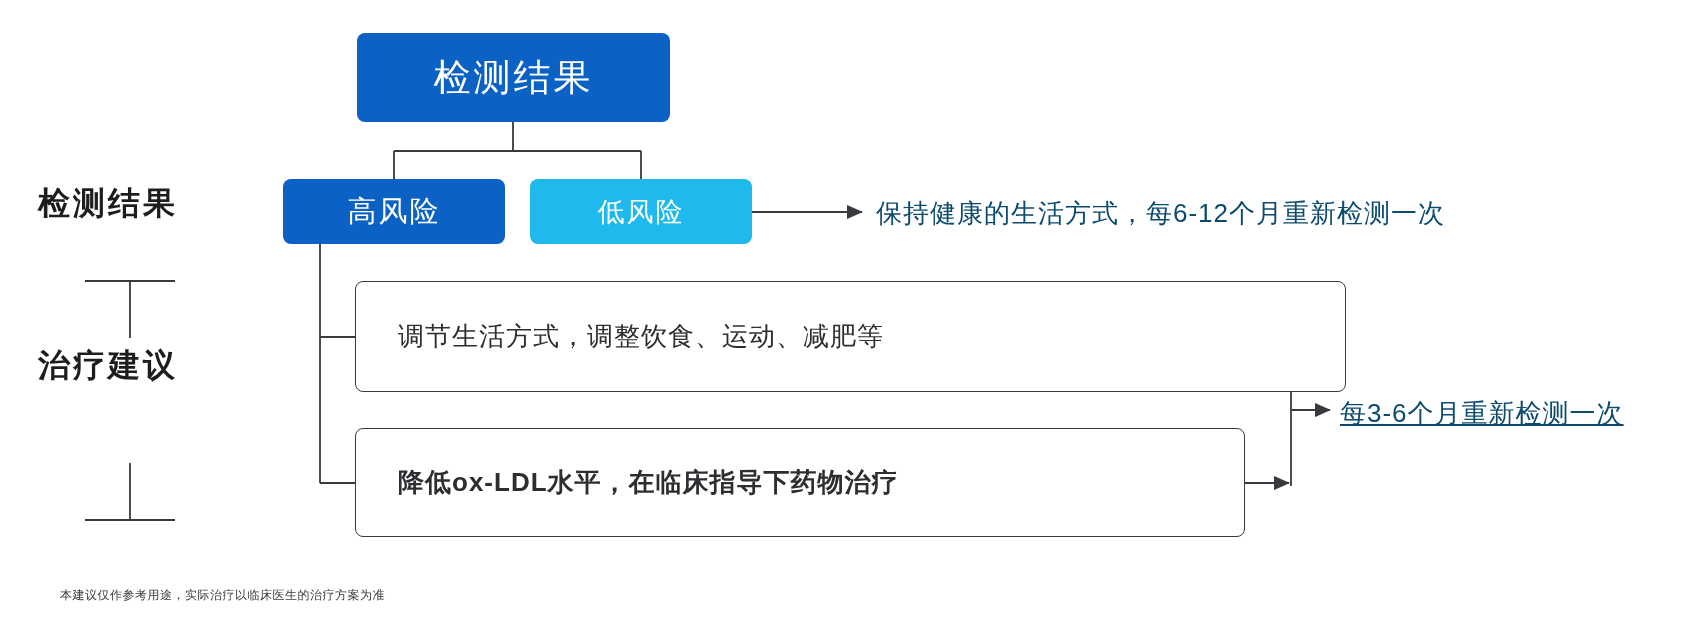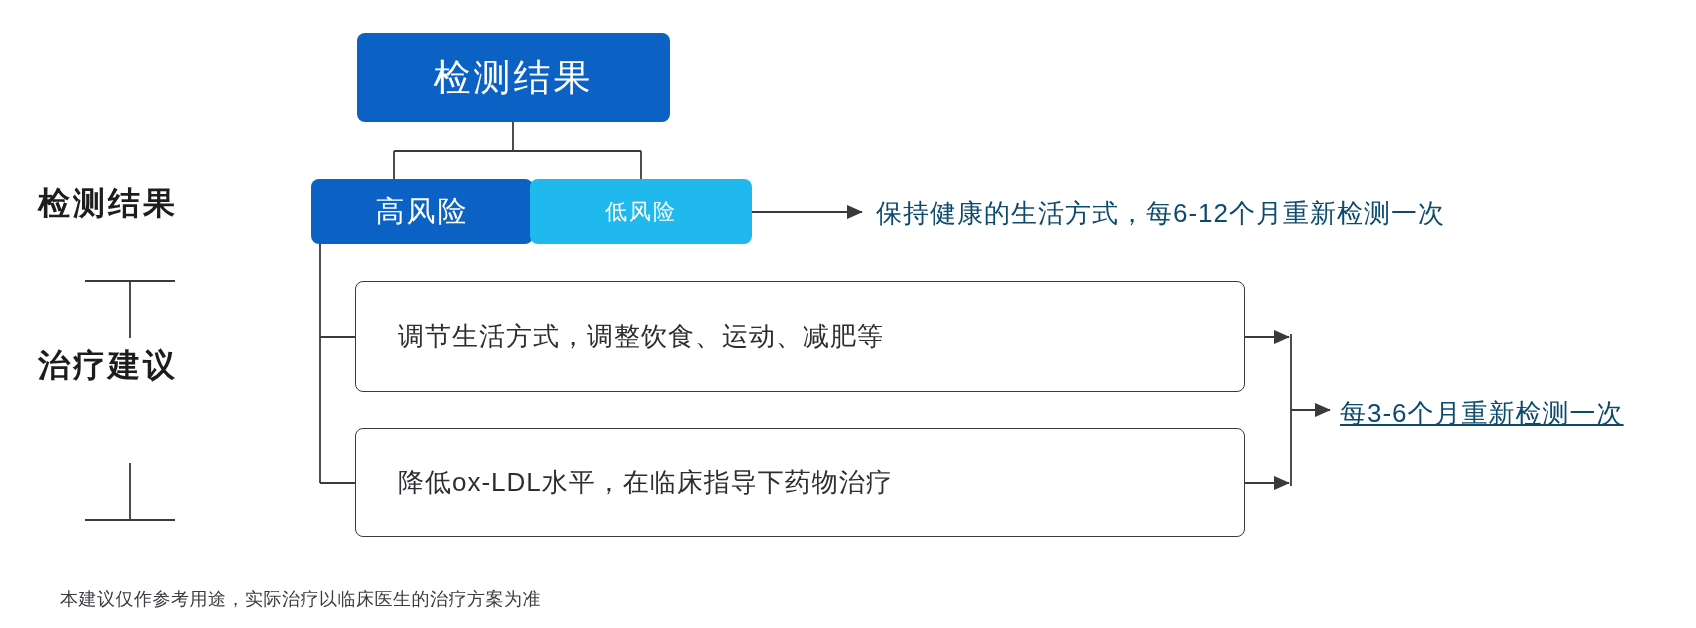--- a/index.html
+++ b/index.html
@@ -36,48 +36,47 @@
     width: 313px; height: 89px;
     background: #0b61c4;
     font-size: 37px;
     letter-spacing: 3px;
   }
   .node-high {
     left: 283px; top: 179px;
     width: 222px; height: 65px;
     background: #0b61c4;
     font-size: 29px;
-    margin-left: 28px;
   }
   .node-low {
     left: 530px; top: 179px;
     width: 222px; height: 65px;
     background: #1fb9ee;
-    font-size: 22px;
+    font-size: 27px;
   }
 
   
   .advice-box {
     position: absolute;
     box-sizing: border-box;
     border: 1.6px solid #3a3a3e;
     border-radius: 8px;
     background: #ffffff;
     display: flex;
     align-items: center;
   }
   .advice-box .advice-text {
     padding-left: 42px;
     font-size: 26px;
     color: #2e2e32;
     letter-spacing: 1px;
     white-space: nowrap;
   }
-  .advice-1 { left: 355px; top: 281px; width: 890px; height: 111px; }
-  .advice-2 { left: 355px; top: 428px; width: 890px; height: 109px; }
+  .advice-1 { left: 355px; top: 281px; width: 991px; height: 111px; }
+  .advice-2 { left: 355px; top: 428px; width: 890px; height: 109px; font-weight: bold; }
 
   
   .axis-label {
     position: absolute;
     font-size: 32px;
     font-weight: 700;
     color: #1d1d20;
     letter-spacing: 3px;
     white-space: nowrap;
   }
@@ -92,21 +91,21 @@
     letter-spacing: 1px;
     white-space: nowrap;
   }
   .flow-text-low  { left: 876px; top: 196px; }
   .flow-text-high { left: 1340px; top: 396px; text-decoration: underline; }
 
   
   .footer-note {
     position: absolute;
     left: 60px; top: 587px;
-    font-size: 18px;
+    font-size: 12px;
     color: #3b3b40;
     letter-spacing: 0.5px;
     white-space: nowrap;
   }
 
   
   #wires {
     position: absolute;
     left: 0; top: 0;
     width: 1696px; height: 628px;

